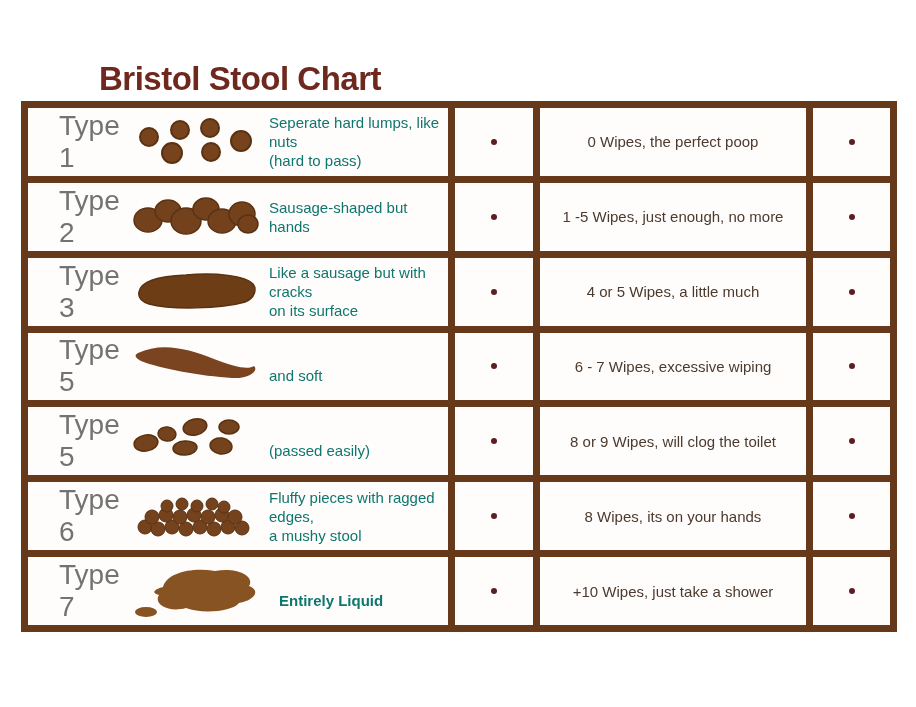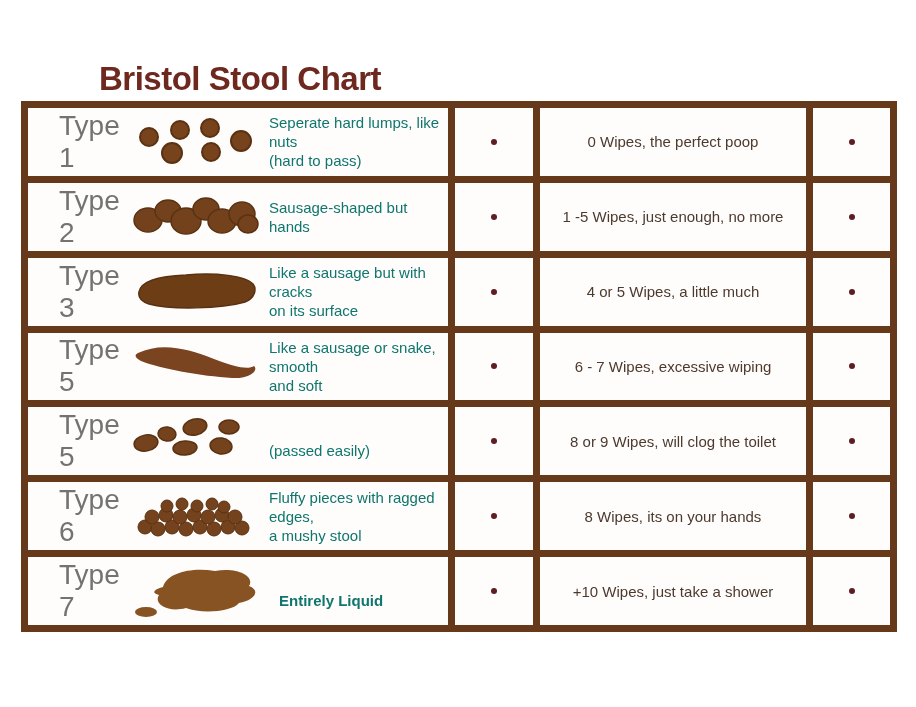--- a/index.html
+++ b/index.html
@@ -209,21 +209,21 @@
   <div class="cell cell-dot">
       <span class="dot"></span>
     </div>
 
   <div class="cell cell-desc">
     <span class="type-label">Type 5</span>
     <svg class="illus" viewBox="0 0 128 60">
         <use href="#stool-4"></use>
       </svg>
     <span class="desc">
-      <span class="line">Like a sausage or snake, smooth</span><br>
+      <br>
       <span class="line">and soft</span>
     </span>
   </div>
   <div class="cell cell-dot">
       <span class="dot"></span>
     </div>
   <div class="cell cell-wipes">
       <span class="wipes">6 - 7 Wipes, excessive wiping</span>
     </div>
   <div class="cell cell-dot">

